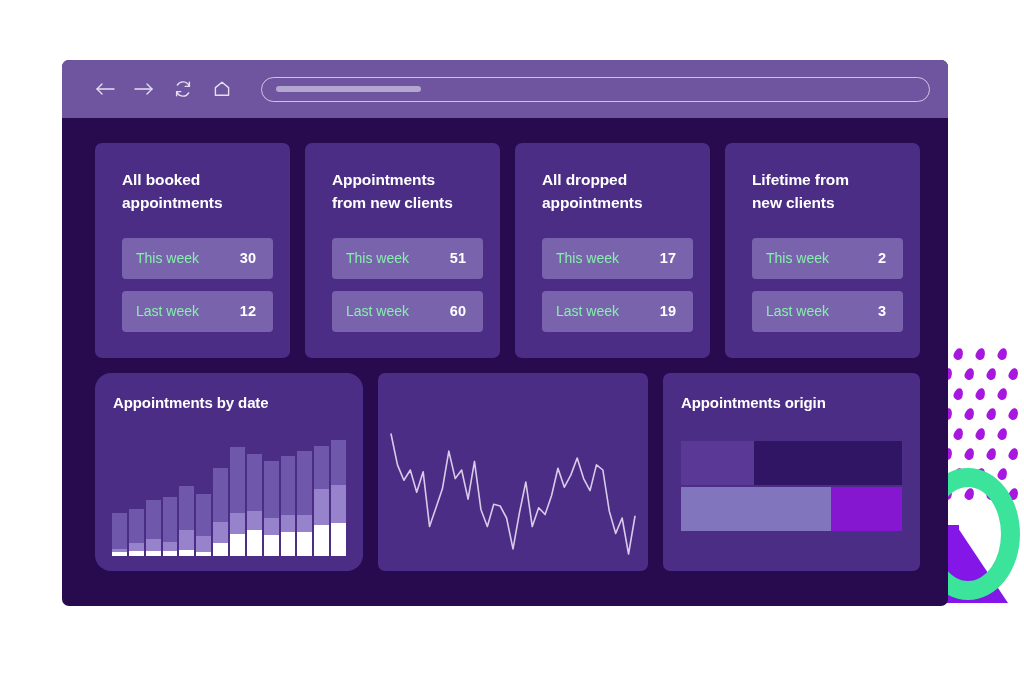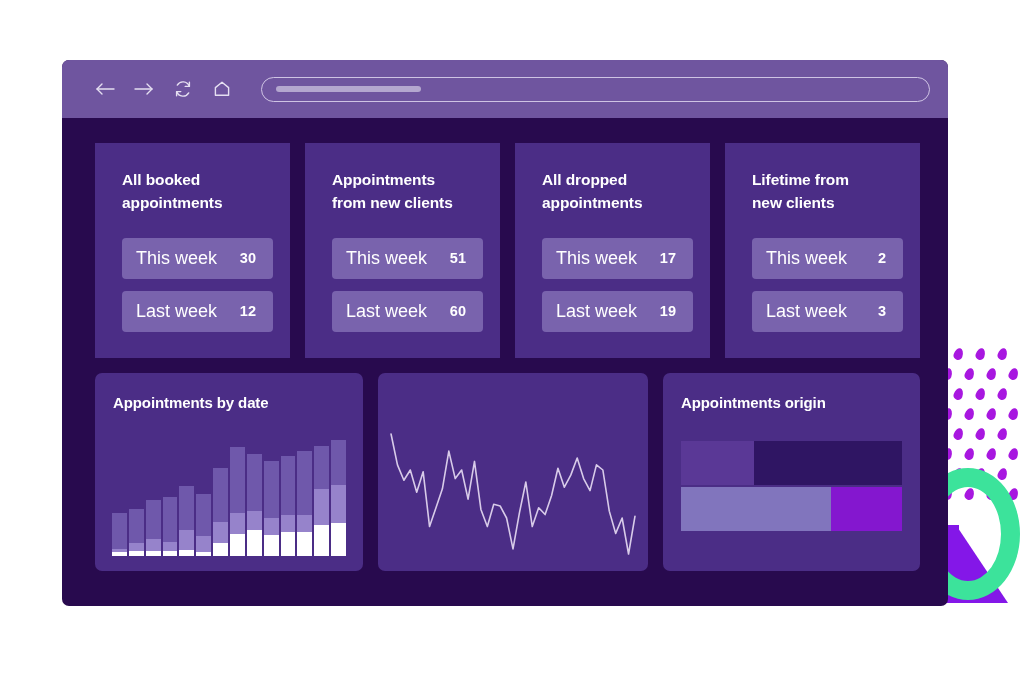--- a/index.html
+++ b/index.html
@@ -133,21 +133,21 @@
 
   
   #kpi-row {
     display: flex;
     gap: 15px;
     height: 215px;
   }
   .kpi-card {
     flex: 1 1 0;
     background: #4b2d86;
-    border-radius: 0;
+    border-radius: 7px;
     padding: 26px 17px 17px 27px;
   }
   .kpi-title {
     color: #ffffff;
     font-size: 15.5px;
     font-weight: bold;
     line-height: 1.47;
     letter-spacing: -0.1px;
     margin-bottom: 23px;
     white-space: pre-line;
@@ -156,43 +156,43 @@
     background: #7963ad;
     border-radius: 4px;
     height: 41px;
     display: flex;
     align-items: center;
     justify-content: space-between;
     padding: 0 17px 0 14px;
     margin-bottom: 12px;
   }
   .kpi-stat-label {
-    color: #ffffff;
-    font-size: 18px;
+    color: #86efac;
+    font-size: 14px;
   }
   .kpi-stat-value {
     color: #ffffff;
     font-size: 14.5px;
     font-weight: bold;
   }
 
   
   #charts-row {
     display: flex;
     gap: 15px;
     margin-top: 15px;
     height: 198px;
   }
   .chart-card {
     background: #4b2d86;
     border-radius: 7px;
     padding: 21px 17px 17px 18px;
     position: relative;
   }
-  #card-appointments-by-date { flex: 0 0 268px; }
+  #card-appointments-by-date { flex: 0 0 268px; border-radius: 16px; }
   #card-lifetime-appointments { flex: 0 0 270px; }
   #card-appointment-origin { flex: 1 1 auto; }
 
   .chart-title {
     color: #ffffff;
     font-size: 15px;
     font-weight: bold;
     letter-spacing: -0.1px;
   }
   #card-lifetime-appointments .chart-title,

